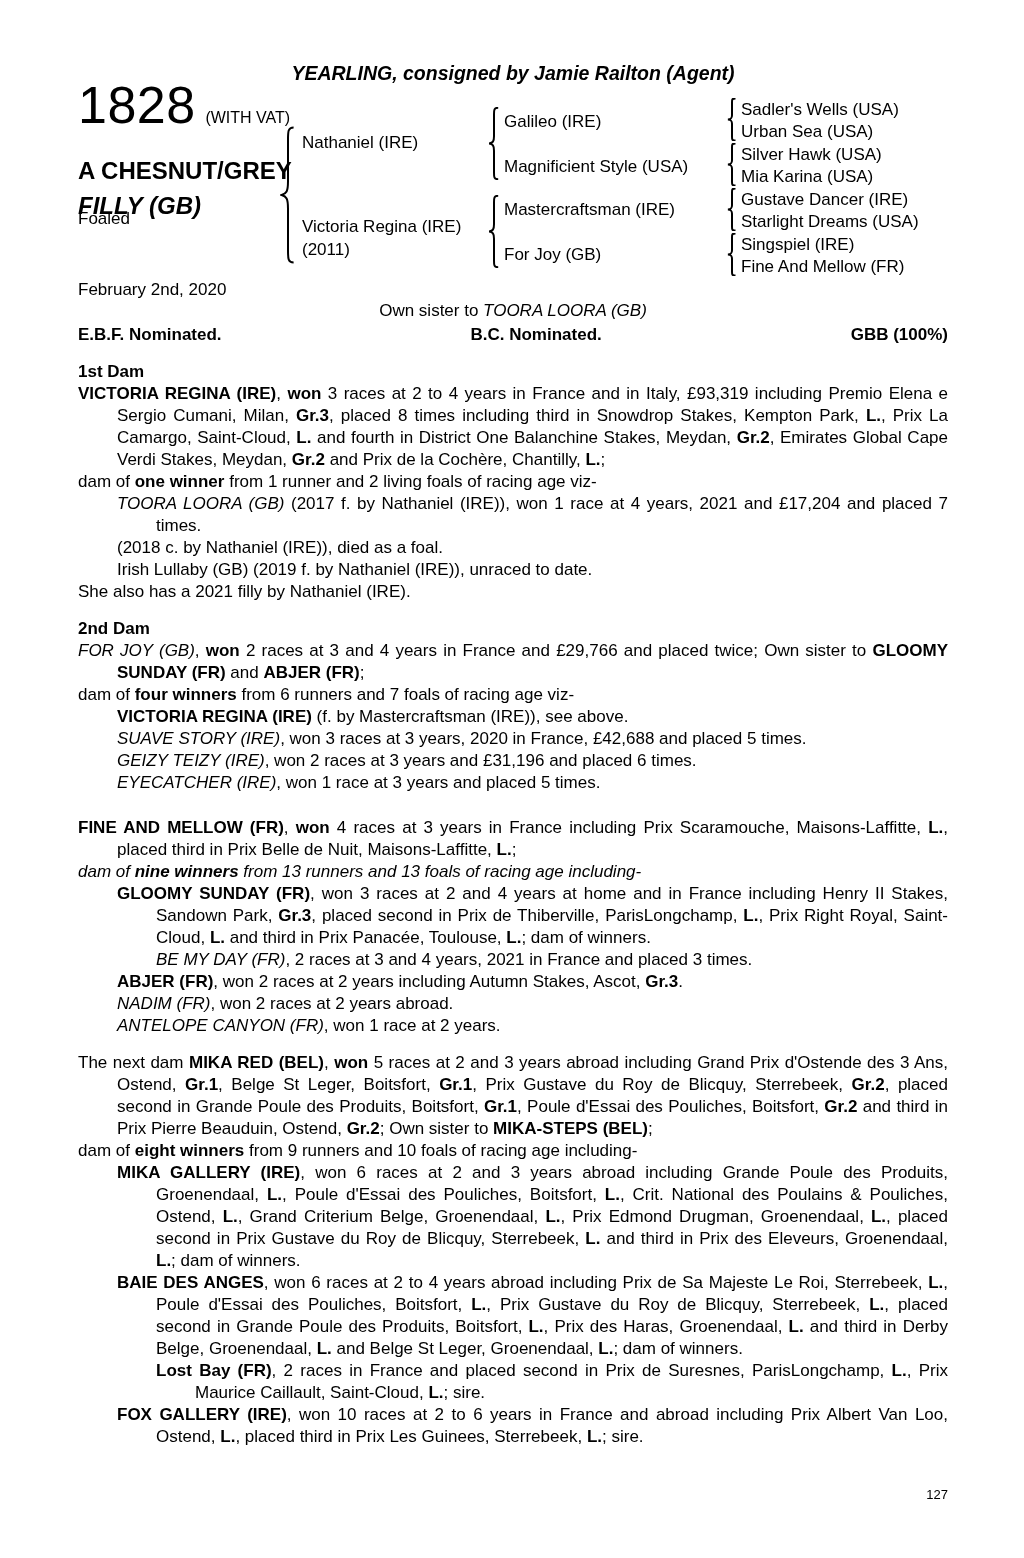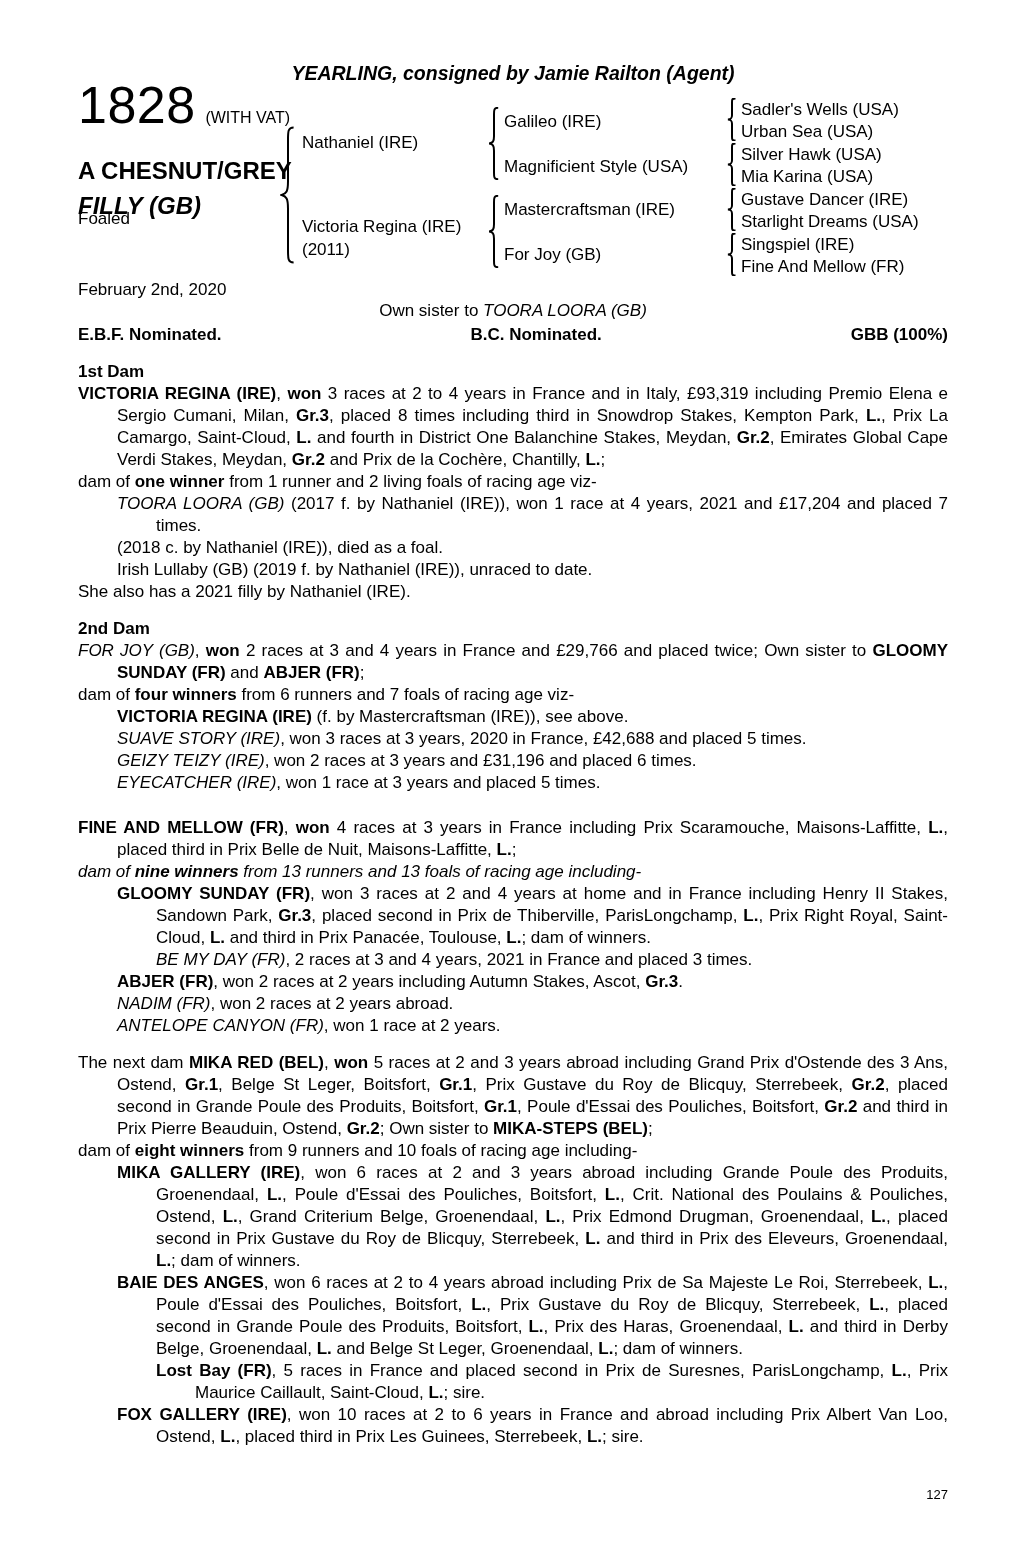--- a/index.html
+++ b/index.html
@@ -170,20 +170,20 @@
           <div class="paragraph" style="padding-left: 117px; text-indent: -39px;"><span class="i">BE MY DAY (FR)</span><span>, 2 races at 3 and 4 years, 2021 in France and placed 3 times.</span></div>
           <div class="paragraph" style="padding-left: 78px; text-indent: -39px;"><span class="b">ABJER (FR)</span><span>, won 2 races at 2 years including Autumn Stakes, Ascot, </span><span class="b">Gr.3</span><span>.</span></div>
           <div class="paragraph" style="padding-left: 78px; text-indent: -39px;"><span class="i">NADIM (FR)</span><span>, won 2 races at 2 years abroad.</span></div>
           <div class="paragraph" style="padding-left: 78px; text-indent: -39px;"><span class="i">ANTELOPE CANYON (FR)</span><span>, won 1 race at 2 years.</span></div>
         </div>
         <div class="section">
           <div class="paragraph" style="padding-left: 39px; text-indent: -39px;"><span>The next dam </span><span class="b">MIKA RED (BEL)</span><span>, </span><span class="b">won</span><span> 5 races at 2 and 3 years abroad including Grand Prix d'Ostende des 3 Ans, Ostend, </span><span class="b">Gr.1</span><span>, Belge St Leger, Boitsfort, </span><span class="b">Gr.1</span><span>, Prix Gustave du Roy de Blicquy, Sterrebeek, </span><span class="b">Gr.2</span><span>, placed second in Grande Poule des Produits, Boitsfort, </span><span class="b">Gr.1</span><span>, Poule d'Essai des Pouliches, Boitsfort, </span><span class="b">Gr.2</span><span> and third in Prix Pierre Beauduin, Ostend, </span><span class="b">Gr.2</span><span>; Own sister to </span><span class="b">MIKA-STEPS (BEL)</span><span>;</span></div>
           <div class="paragraph" style="padding-left: 39px; text-indent: -39px;"><span>dam of </span><span class="b">eight winners</span><span> from 9 runners and 10 foals of racing age including-</span></div>
           <div class="paragraph" style="padding-left: 78px; text-indent: -39px;"><span class="b">MIKA GALLERY (IRE)</span><span>, won 6 races at 2 and 3 years abroad including Grande Poule des Produits, Groenendaal, </span><span class="b">L.</span><span>, Poule d'Essai des Pouliches, Boitsfort, </span><span class="b">L.</span><span>, Crit. National des Poulains &amp; Pouliches, Ostend, </span><span class="b">L.</span><span>, Grand Criterium Belge, Groenendaal, </span><span class="b">L.</span><span>, Prix Edmond Drugman, Groenendaal, </span><span class="b">L.</span><span>, placed second in Prix Gustave du Roy de Blicquy, Sterrebeek, </span><span class="b">L.</span><span> and third in Prix des Eleveurs, Groenendaal, </span><span class="b">L.</span><span>; dam of winners.</span></div>
           <div class="paragraph" style="padding-left: 78px; text-indent: -39px;"><span class="b">BAIE DES ANGES</span><span>, won 6 races at 2 to 4 years abroad including Prix de Sa Majeste Le Roi, Sterrebeek, </span><span class="b">L.</span><span>, Poule d'Essai des Pouliches, Boitsfort, </span><span class="b">L.</span><span>, Prix Gustave du Roy de Blicquy, Sterrebeek, </span><span class="b">L.</span><span>, placed second in Grande Poule des Produits, Boitsfort, </span><span class="b">L.</span><span>, Prix des Haras, Groenendaal, </span><span class="b">L.</span><span> and third in Derby Belge, Groenendaal, </span><span class="b">L.</span><span> and Belge St Leger, Groenendaal, </span><span class="b">L.</span><span>; dam of winners.</span></div>
-          <div class="paragraph" style="padding-left: 117px; text-indent: -39px;"><span class="b">Lost Bay (FR)</span><span>, 5 races in France and placed second in Prix de Suresnes, ParisLongchamp, </span><span class="b">L.</span><span>, Prix Maurice Caillault, Saint-Cloud, </span><span class="b">L.</span><span>; sire.</span></div>
+          <div class="paragraph" style="padding-left: 117px; text-indent: -39px;"><span class="b">Lost Bay (FR)</span><span>, 2 races in France and placed second in Prix de Suresnes, ParisLongchamp, </span><span class="b">L.</span><span>, Prix Maurice Caillault, Saint-Cloud, </span><span class="b">L.</span><span>; sire.</span></div>
           <div class="paragraph" style="padding-left: 78px; text-indent: -39px;"><span class="b">FOX GALLERY (IRE)</span><span>, won 10 races at 2 to 6 years in France and abroad including Prix Albert Van Loo, Ostend, </span><span class="b">L.</span><span>, placed third in Prix Les Guinees, Sterrebeek, </span><span class="b">L.</span><span>; sire.</span></div>
         </div>
       </div>
   </div>
 
   <div class="pagenum">127</div>
 </div>
 
 </body></html>

